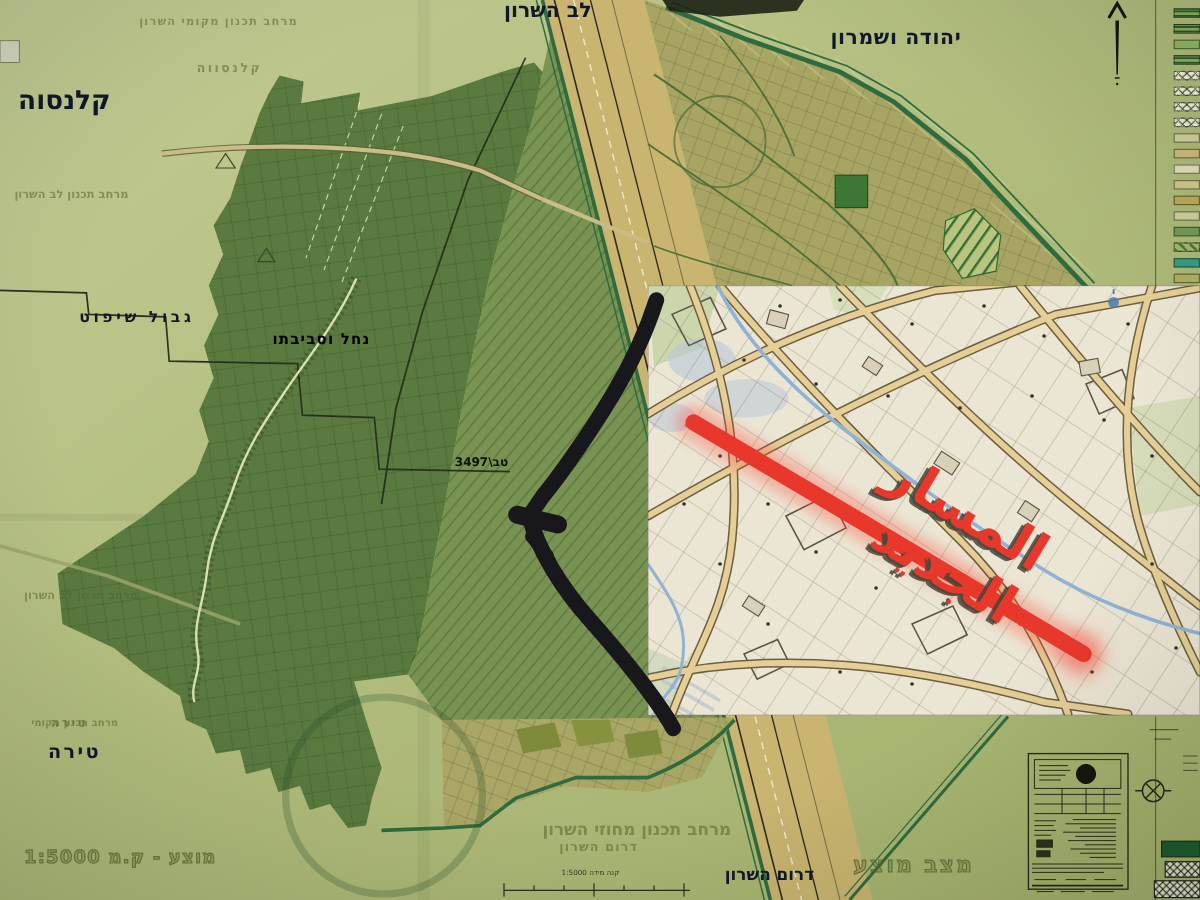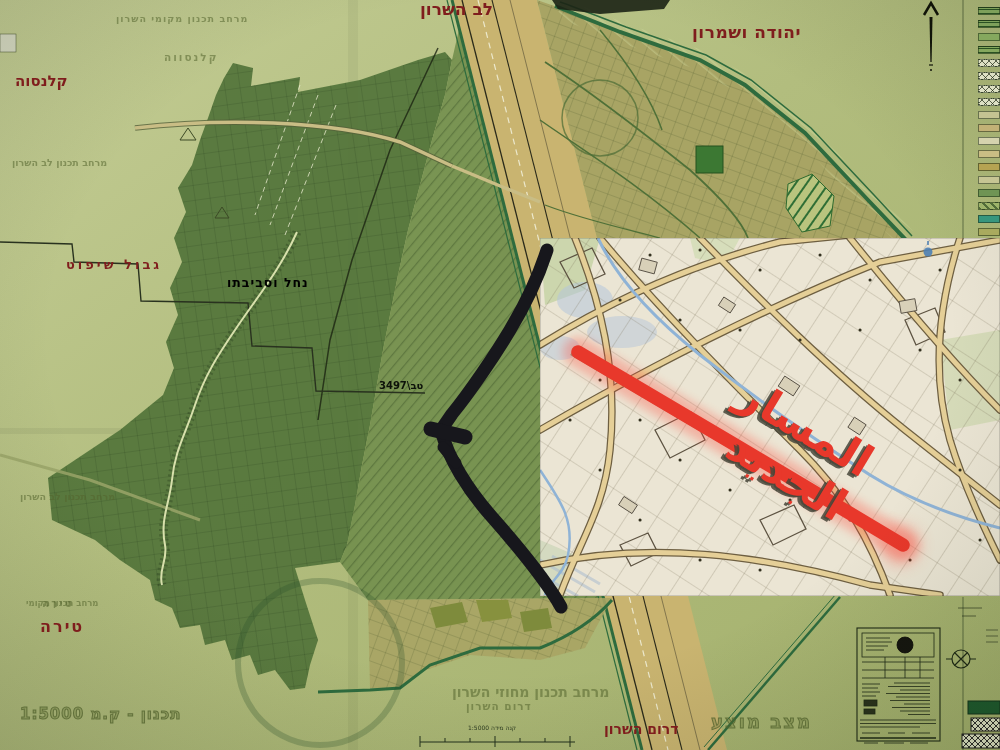--- a/index.html
+++ b/index.html
@@ -1,21 +1,21 @@
 <!DOCTYPE html>
 <html style="--paper: #b3bd80; --dark-green: #53743a; --medium-green: #6e8c4a; --corridor-tan: #c9b470; --town-olive: #a8a464; --boundary-green: #2e6b3e; --route-black: #17171c; --accent-red: #e8382b; --inset-cream: #ebe5d4; --stream-blue: #8fb3d6;"><head>
 <meta charset="utf-8">
 <style>
   html,body{margin:0;padding:0;background:#222;}
   #stage{position:relative;width:1000px;height:750px;overflow:hidden;
          font-family:"DejaVu Sans","Liberation Sans",sans-serif;
          background:var(--paper,#b3bd80);}
   #mapsvg{position:absolute;left:0;top:0;}
   .lbl{position:absolute;direction:rtl;white-space:nowrap;line-height:1;
-       color:#7f1d1d;font-weight:700;}
+       color:#0f172a;font-weight:700;}
   .ghost{color:rgba(84,100,46,.55);font-weight:700;}
   .hollow{color:rgba(92,108,50,.30);-webkit-text-stroke:1px rgba(80,96,44,.75);
           font-weight:700;}
   .arabic-route{position:absolute;left:748px;top:422px;
      transform:translate(-50%,-50%) rotate(31deg);
      font-size:44px;font-weight:700;letter-spacing:1px;direction:rtl;
      color:var(--accent-red,#e8382b);
      text-shadow:-3px 4px 0 rgba(72,70,58,.85),-1px 2px 0 rgba(72,70,58,.8);}
   #legend-strip{position:absolute;top:2px;right:0;width:24px;
      display:flex;flex-direction:column;align-items:flex-end;}
@@ -295,27 +295,27 @@
     <path d="M441,430 C448,458 468,490 492,517 C515,543 540,573 557,600 L561,607" stroke-width="13"></path>
     <path d="M431,429 L465,437" stroke-width="15"></path>
     <path d="M443,447 L456,463" stroke-width="11"></path>
   </g>
 
   <rect width="1000" height="750" fill="url(#vign)"></rect>
 </svg>
 
 <div class="lbl" style="left:420px;top:1px;font-size:17px;">לב השרון</div>
 <div class="lbl" style="left:692px;top:24px;font-size:17px;letter-spacing:.5px;">יהודה ושמרון</div>
-<div class="lbl" style="left:15px;top:74px;font-size:15px;">קלנסוה</div>
+<div class="lbl" style="left:15px;top:74px;font-size:22px;">קלנסוה</div>
 <div class="lbl" style="left:66px;top:258px;font-size:13px;letter-spacing:3px;">גבול שיפוט</div>
 <div class="lbl" style="left:227px;top:277px;font-size:12.5px;color:#000000;letter-spacing:1px;">נחל וסביבתו</div>
 <div class="lbl" style="left:379px;top:381px;font-size:10px;color:#0d120a;">טב\3497</div>
 <div class="lbl" style="left:40px;top:619px;font-size:16px;letter-spacing:2px;">טירה</div>
 <div class="lbl" style="left:604px;top:722px;font-size:14px;">דרום השרון</div>
-<div class="lbl hollow" style="left:20px;top:707px;font-size:15px;letter-spacing:1px;">תכנון - ק.מ 1:5000</div>
+<div class="lbl hollow" style="left:20px;top:707px;font-size:15px;letter-spacing:1px;">מוצע - ק.מ 1:5000</div>
 <div class="lbl" style="left:468px;top:725px;font-size:6px;color:#2c3a20;font-weight:400;">קנה מידה 1:5000</div>
 <div class="lbl hollow" style="left:695px;top:713px;font-size:18px;letter-spacing:2px;padding-left:16px;">מצב מוצע</div>
 
 <div class="lbl ghost" style="left:116px;top:14px;font-size:9.5px;letter-spacing:1px;">מרחב תכנון מקומי השרון</div>
 <div class="lbl ghost" style="left:164px;top:52px;font-size:10.5px;letter-spacing:2px;">קלנסווה</div>
 <div class="lbl ghost" style="left:12px;top:158px;font-size:9.5px;">מרחב תכנון לב השרון</div>
 <div class="lbl ghost" style="left:20px;top:492px;font-size:9.5px;">מרחב תכנון לב השרון</div>
 <div class="lbl ghost" style="left:26px;top:599px;font-size:8.5px;">מרחב תכנון מקומי</div>
 <div class="lbl ghost" style="left:42px;top:598px;font-size:10.5px;letter-spacing:2px;">טירה</div>
 <div class="lbl ghost" style="left:452px;top:685px;font-size:14px;">מרחב תכנון מחוזי השרון</div>

